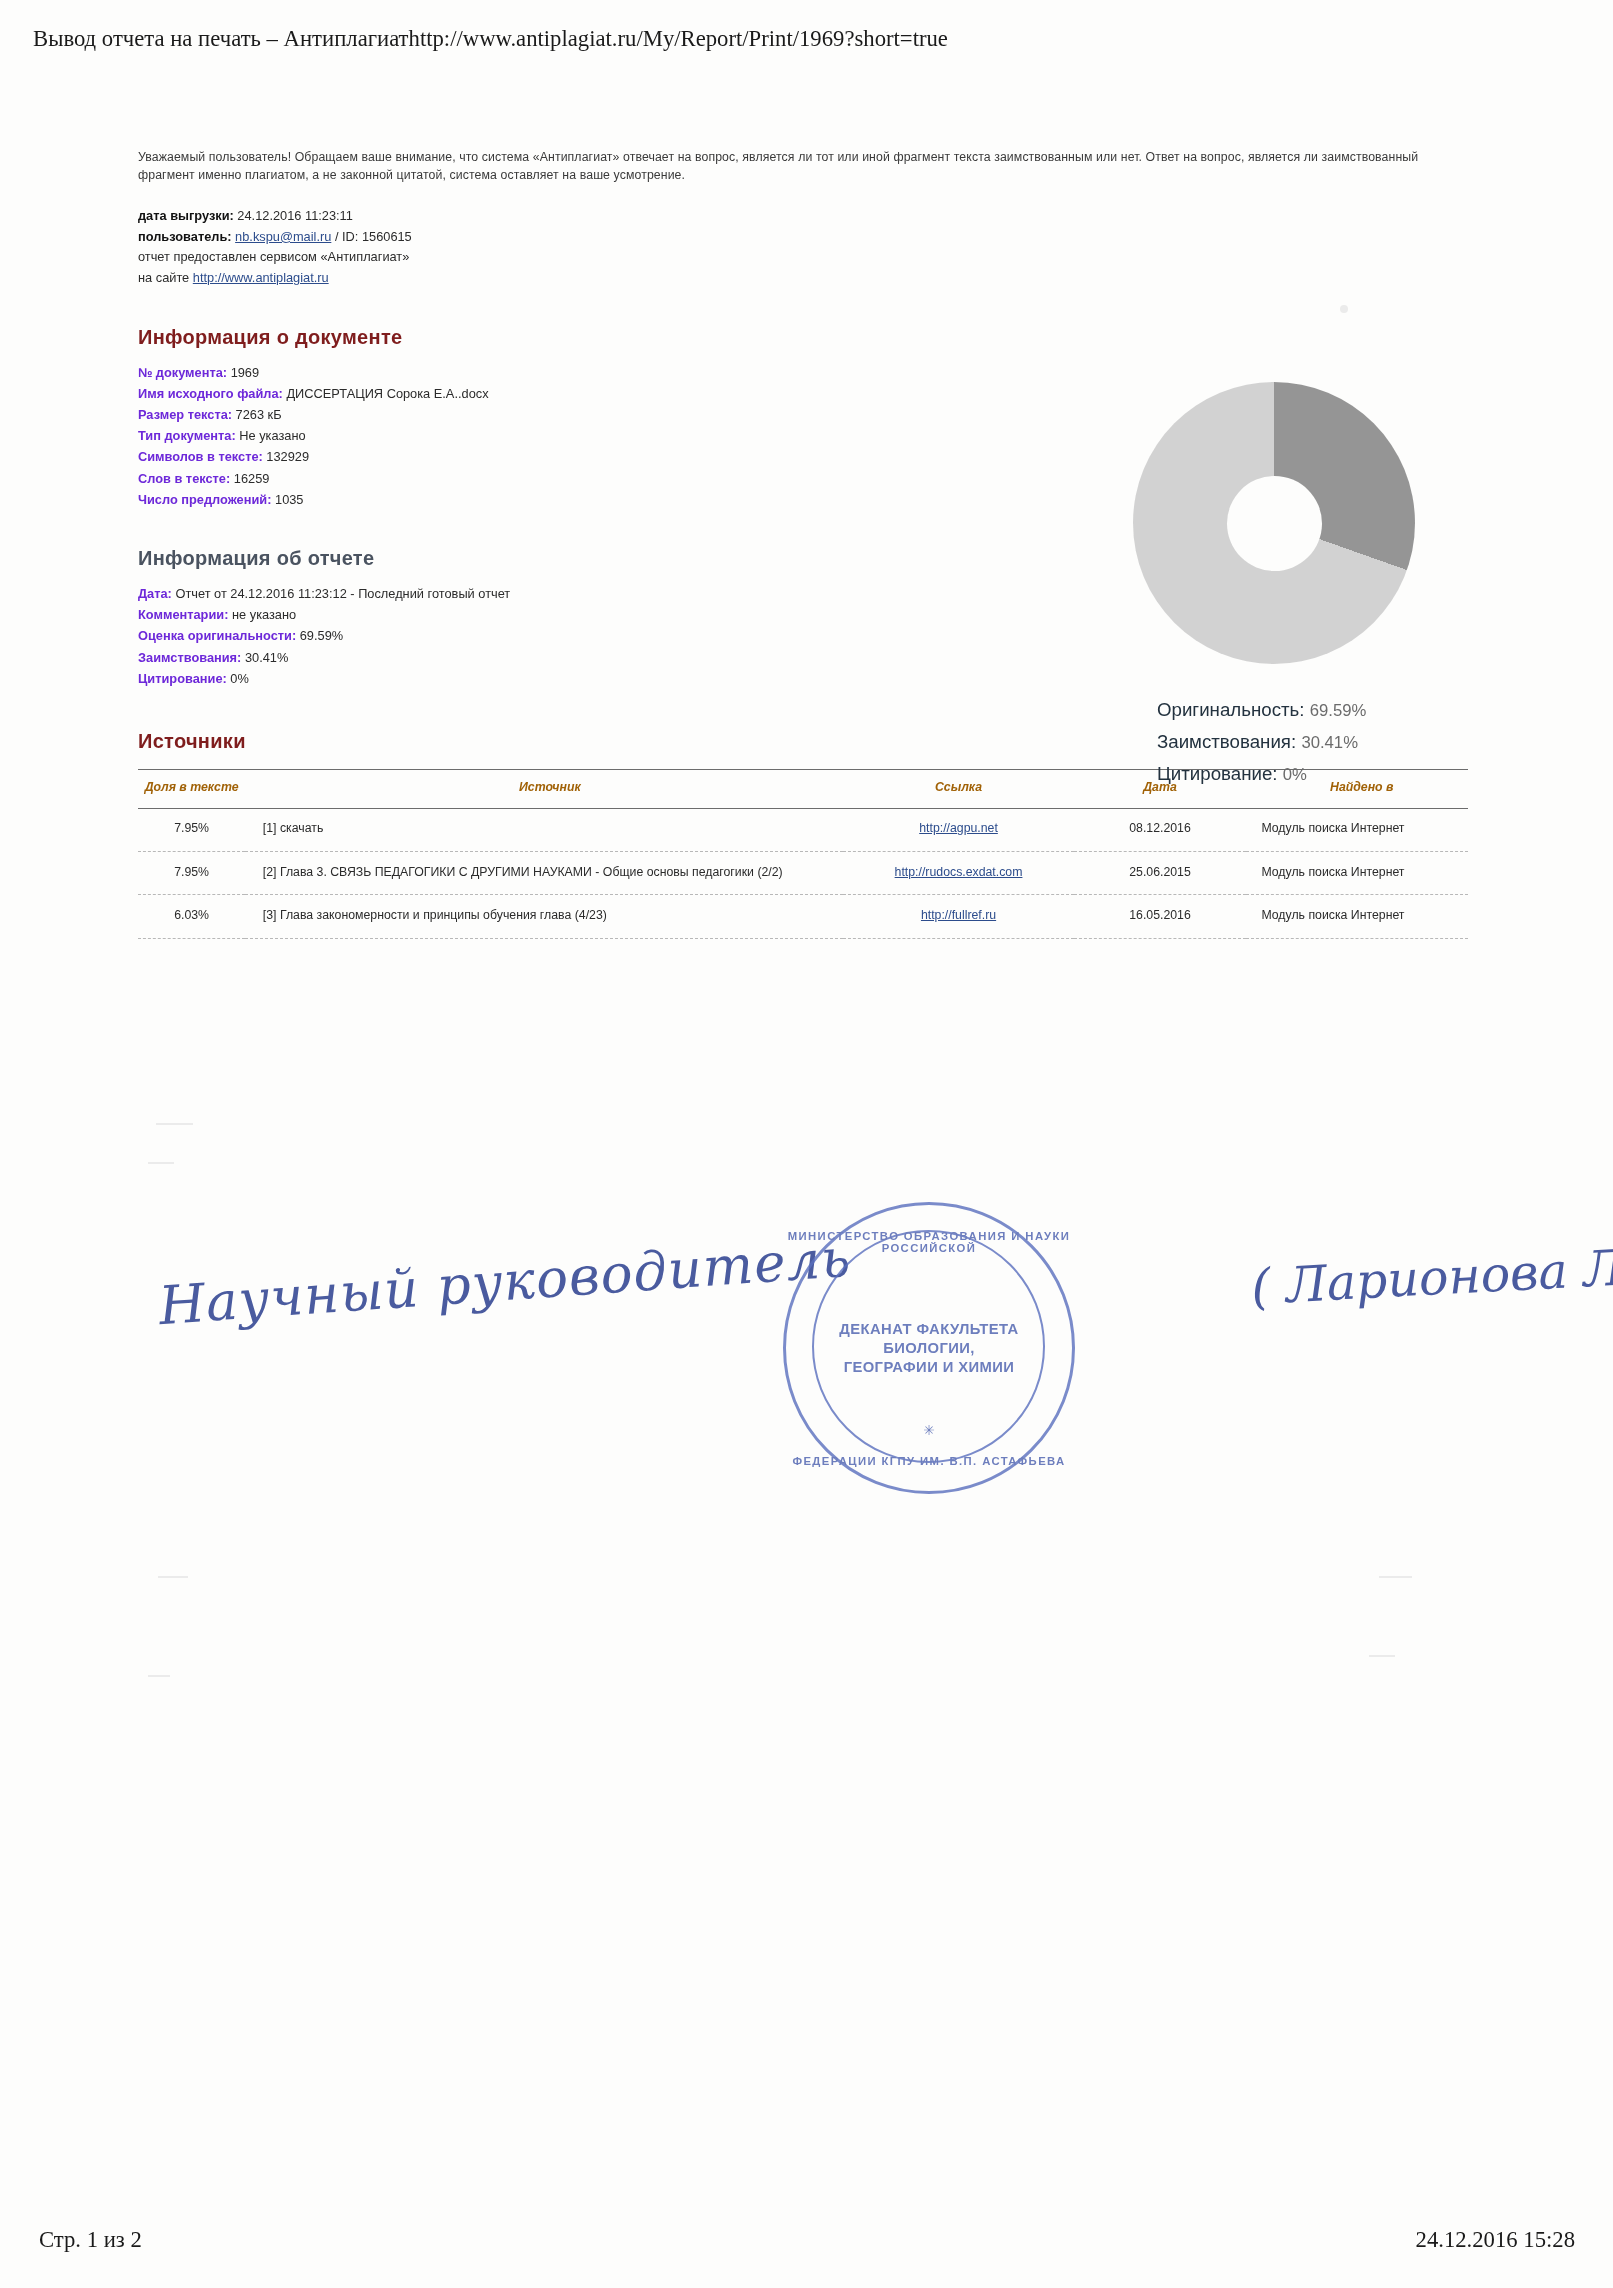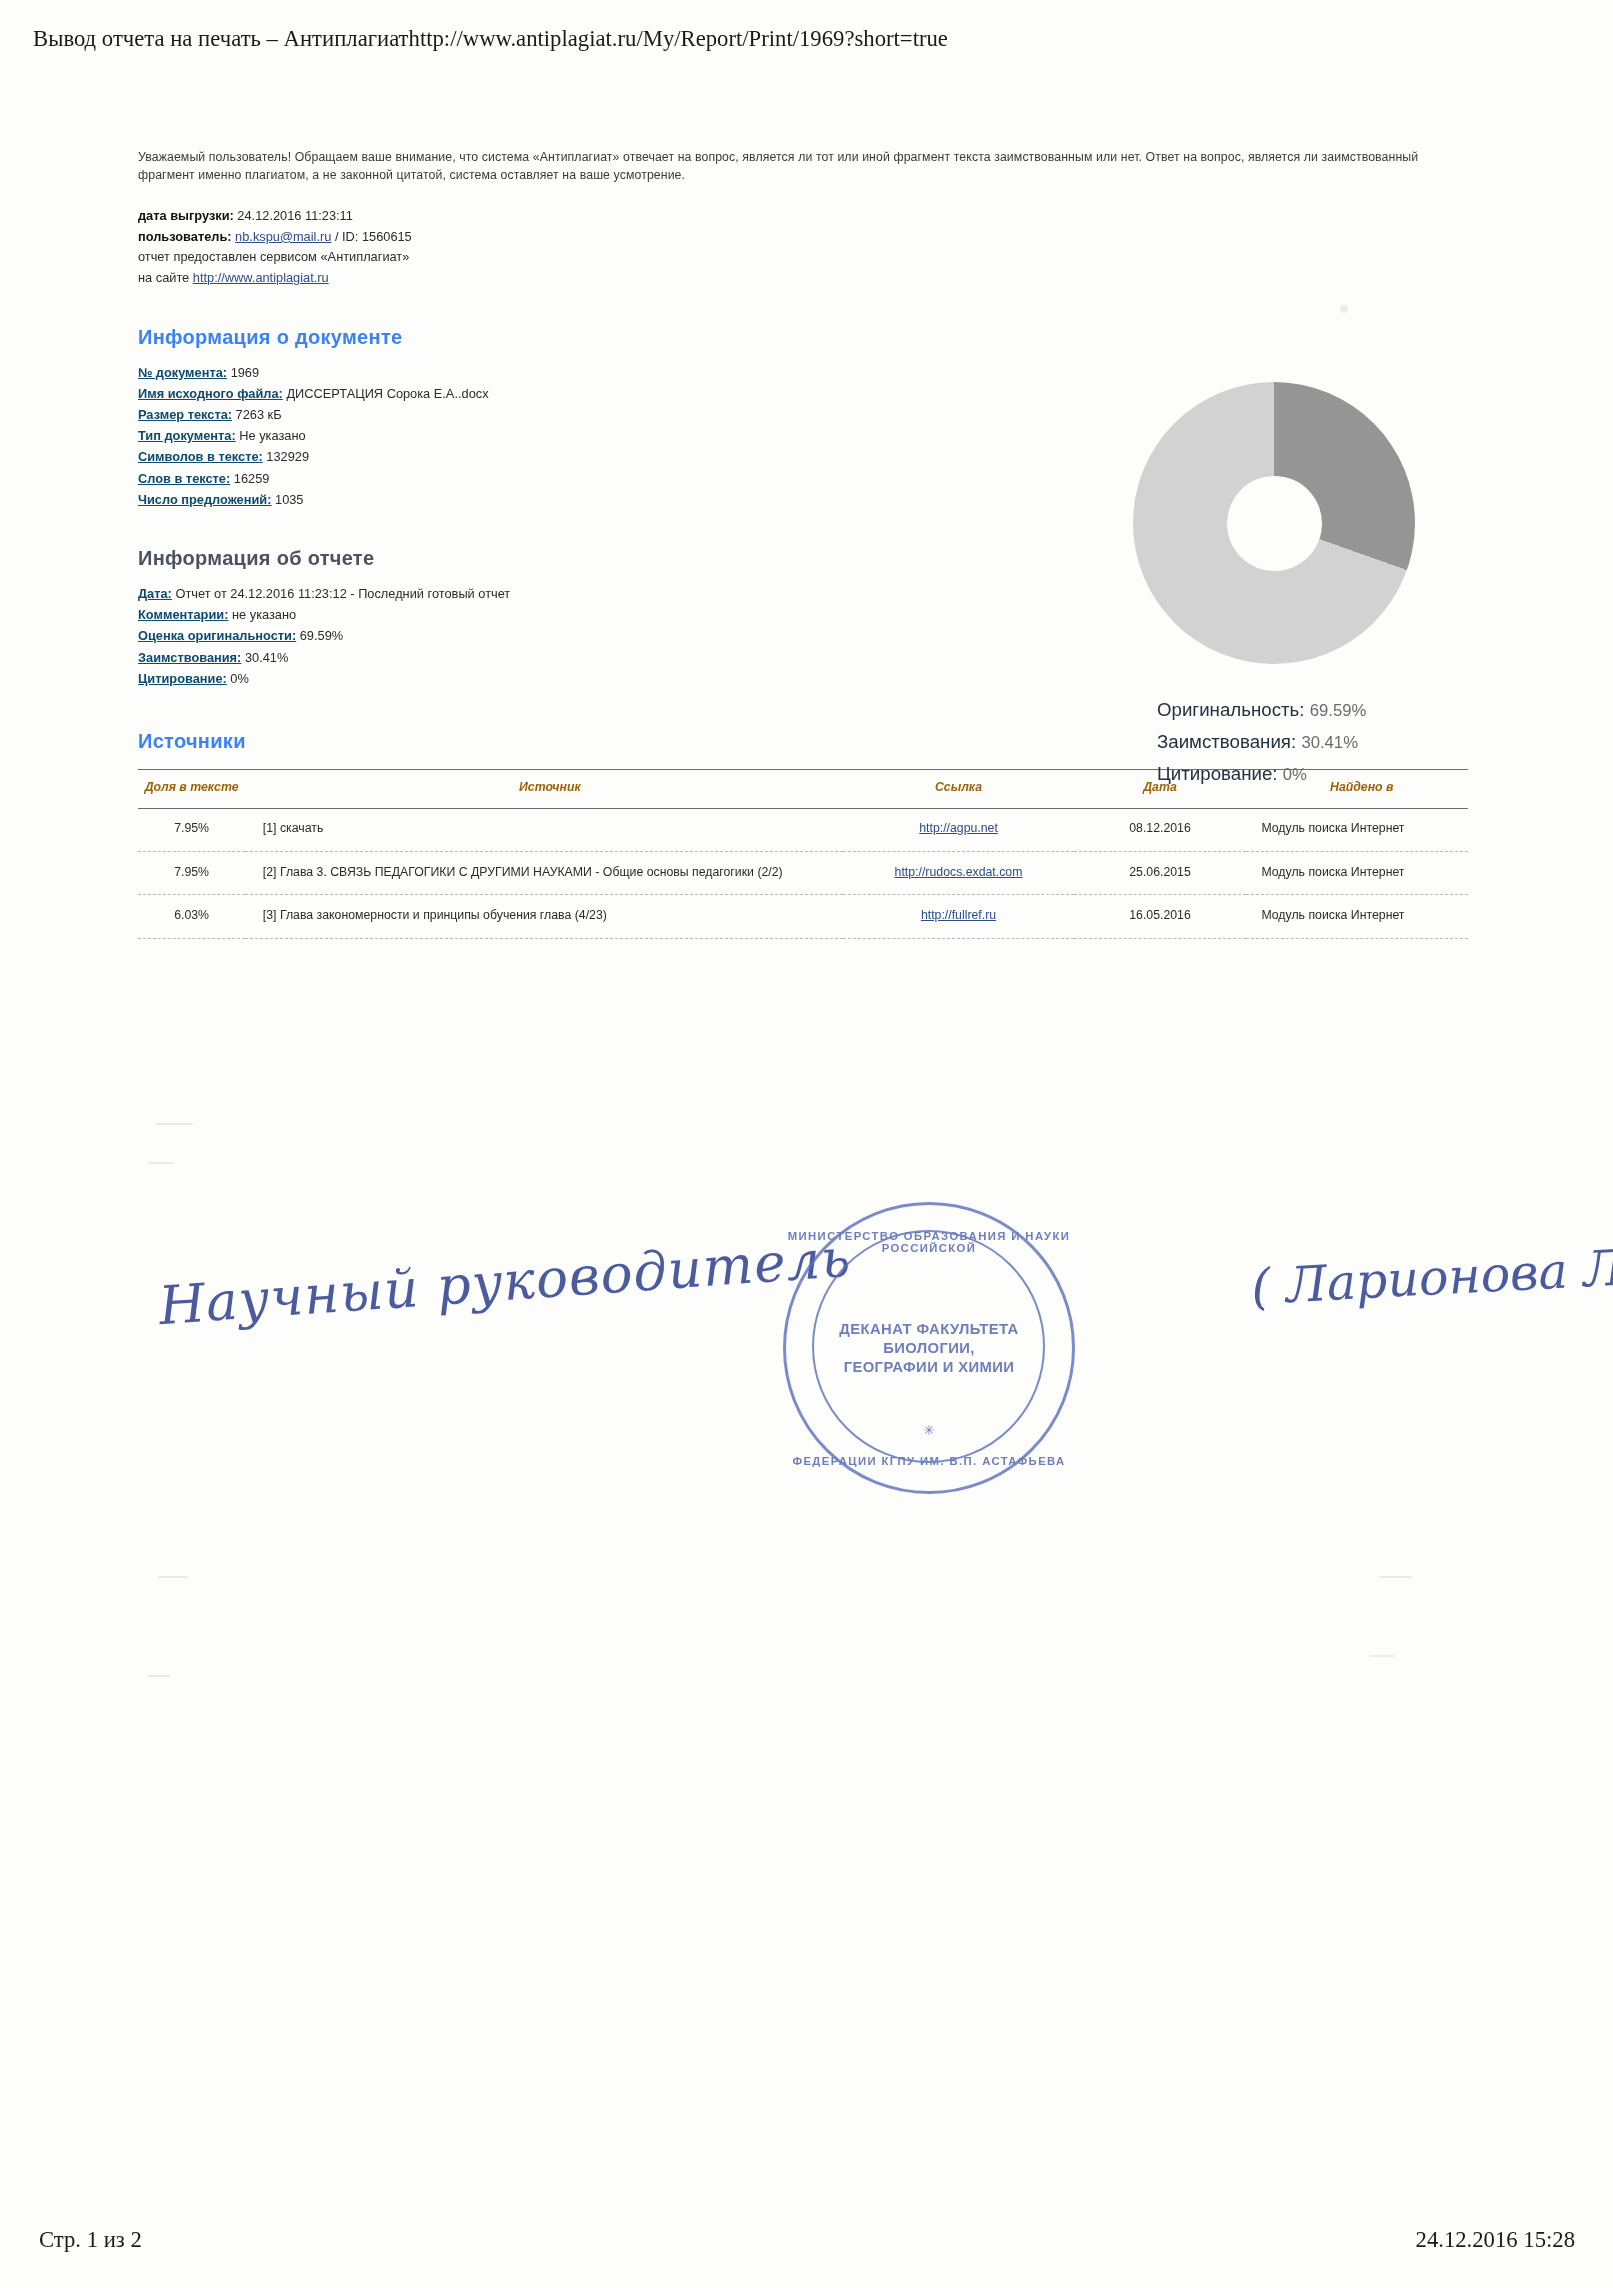--- a/index.html
+++ b/index.html
@@ -77,32 +77,32 @@
   .meta b { color: #111; }
   .meta a {
     color: #2c4c8c;
     text-decoration: underline;
   }
 
   .section-title {
     margin-top: 37px;
     font-size: 20px;
     font-weight: bold;
-    color: #3b82f6;
+    color: #7f1d1d;
     letter-spacing: 0.3px;
   }
   .section-title.dark { color: #4a5360; }
 
   .kv {
     margin-top: 12.8px;
     font-size: 12.8px;
     line-height: 1.66;
     color: #2b2b2b;
   }
-  .kv b { color: #0c4a6e; text-decoration: underline; }
+  .kv b { color: #6d28d9; }
 
   
   .chart-wrap {
     position: absolute;
     top: 382px;
     left: 1133px;
     width: 296px;
   }
   .donut {
     width: 282px;

